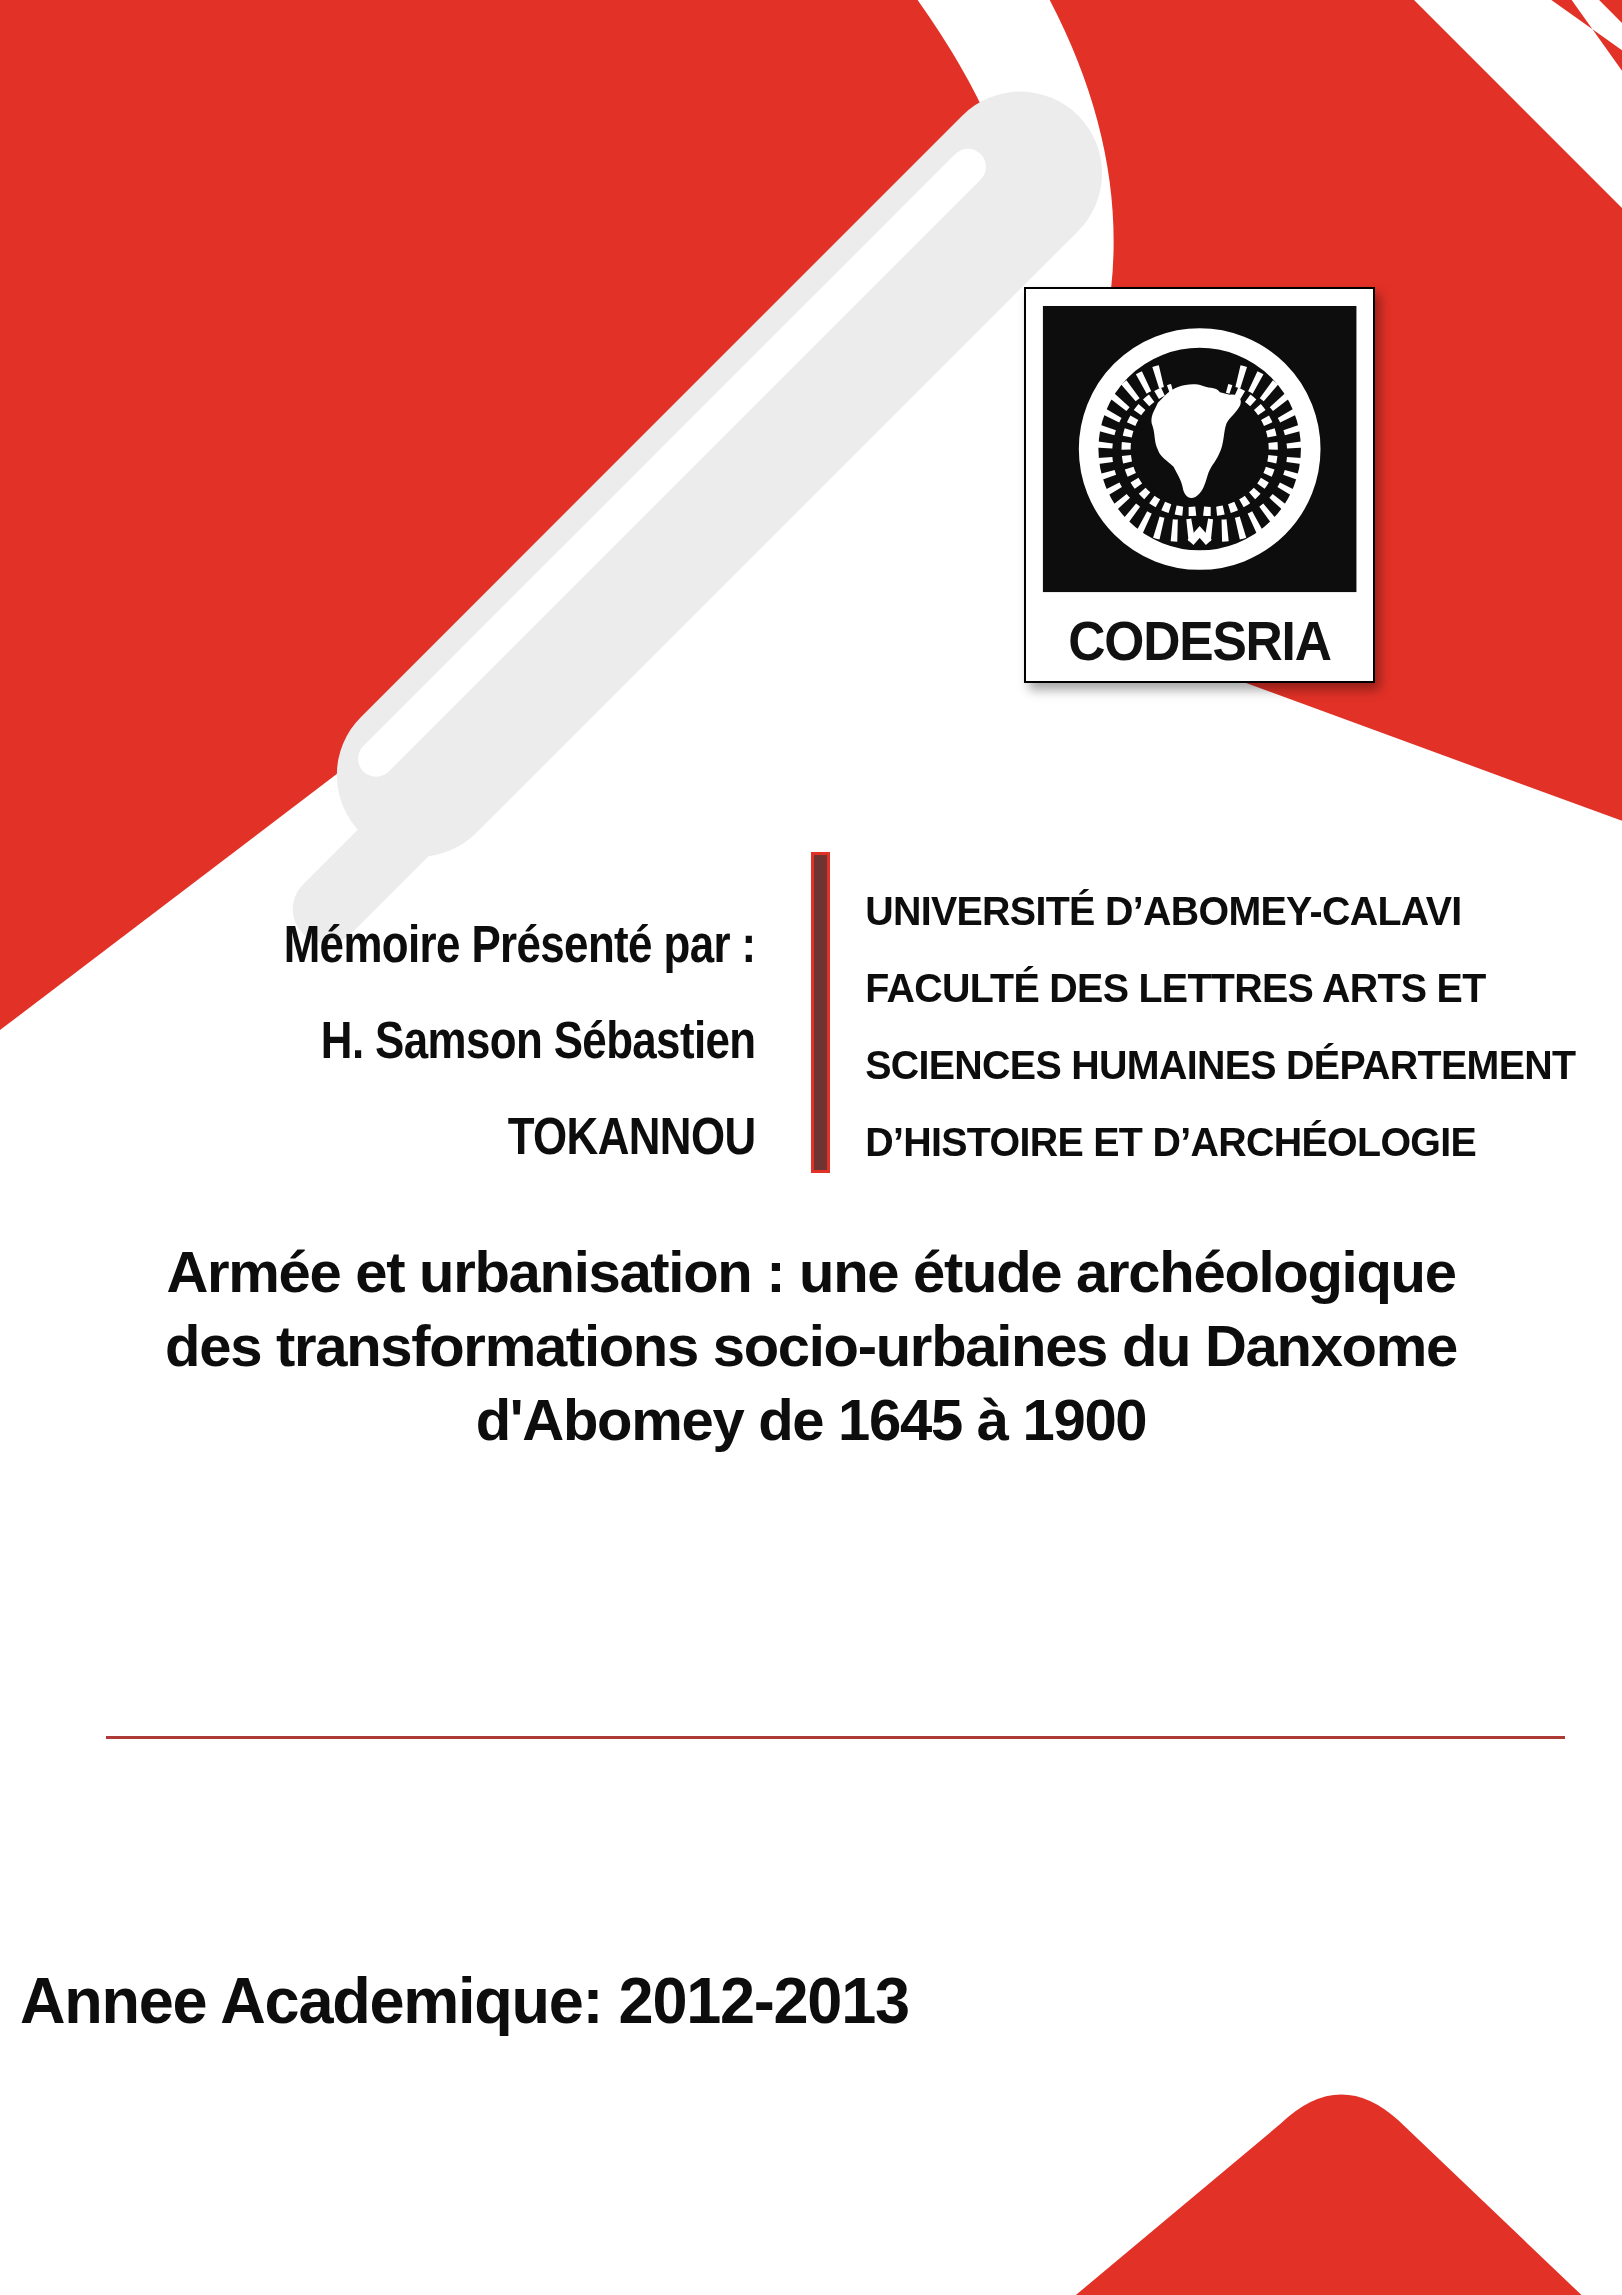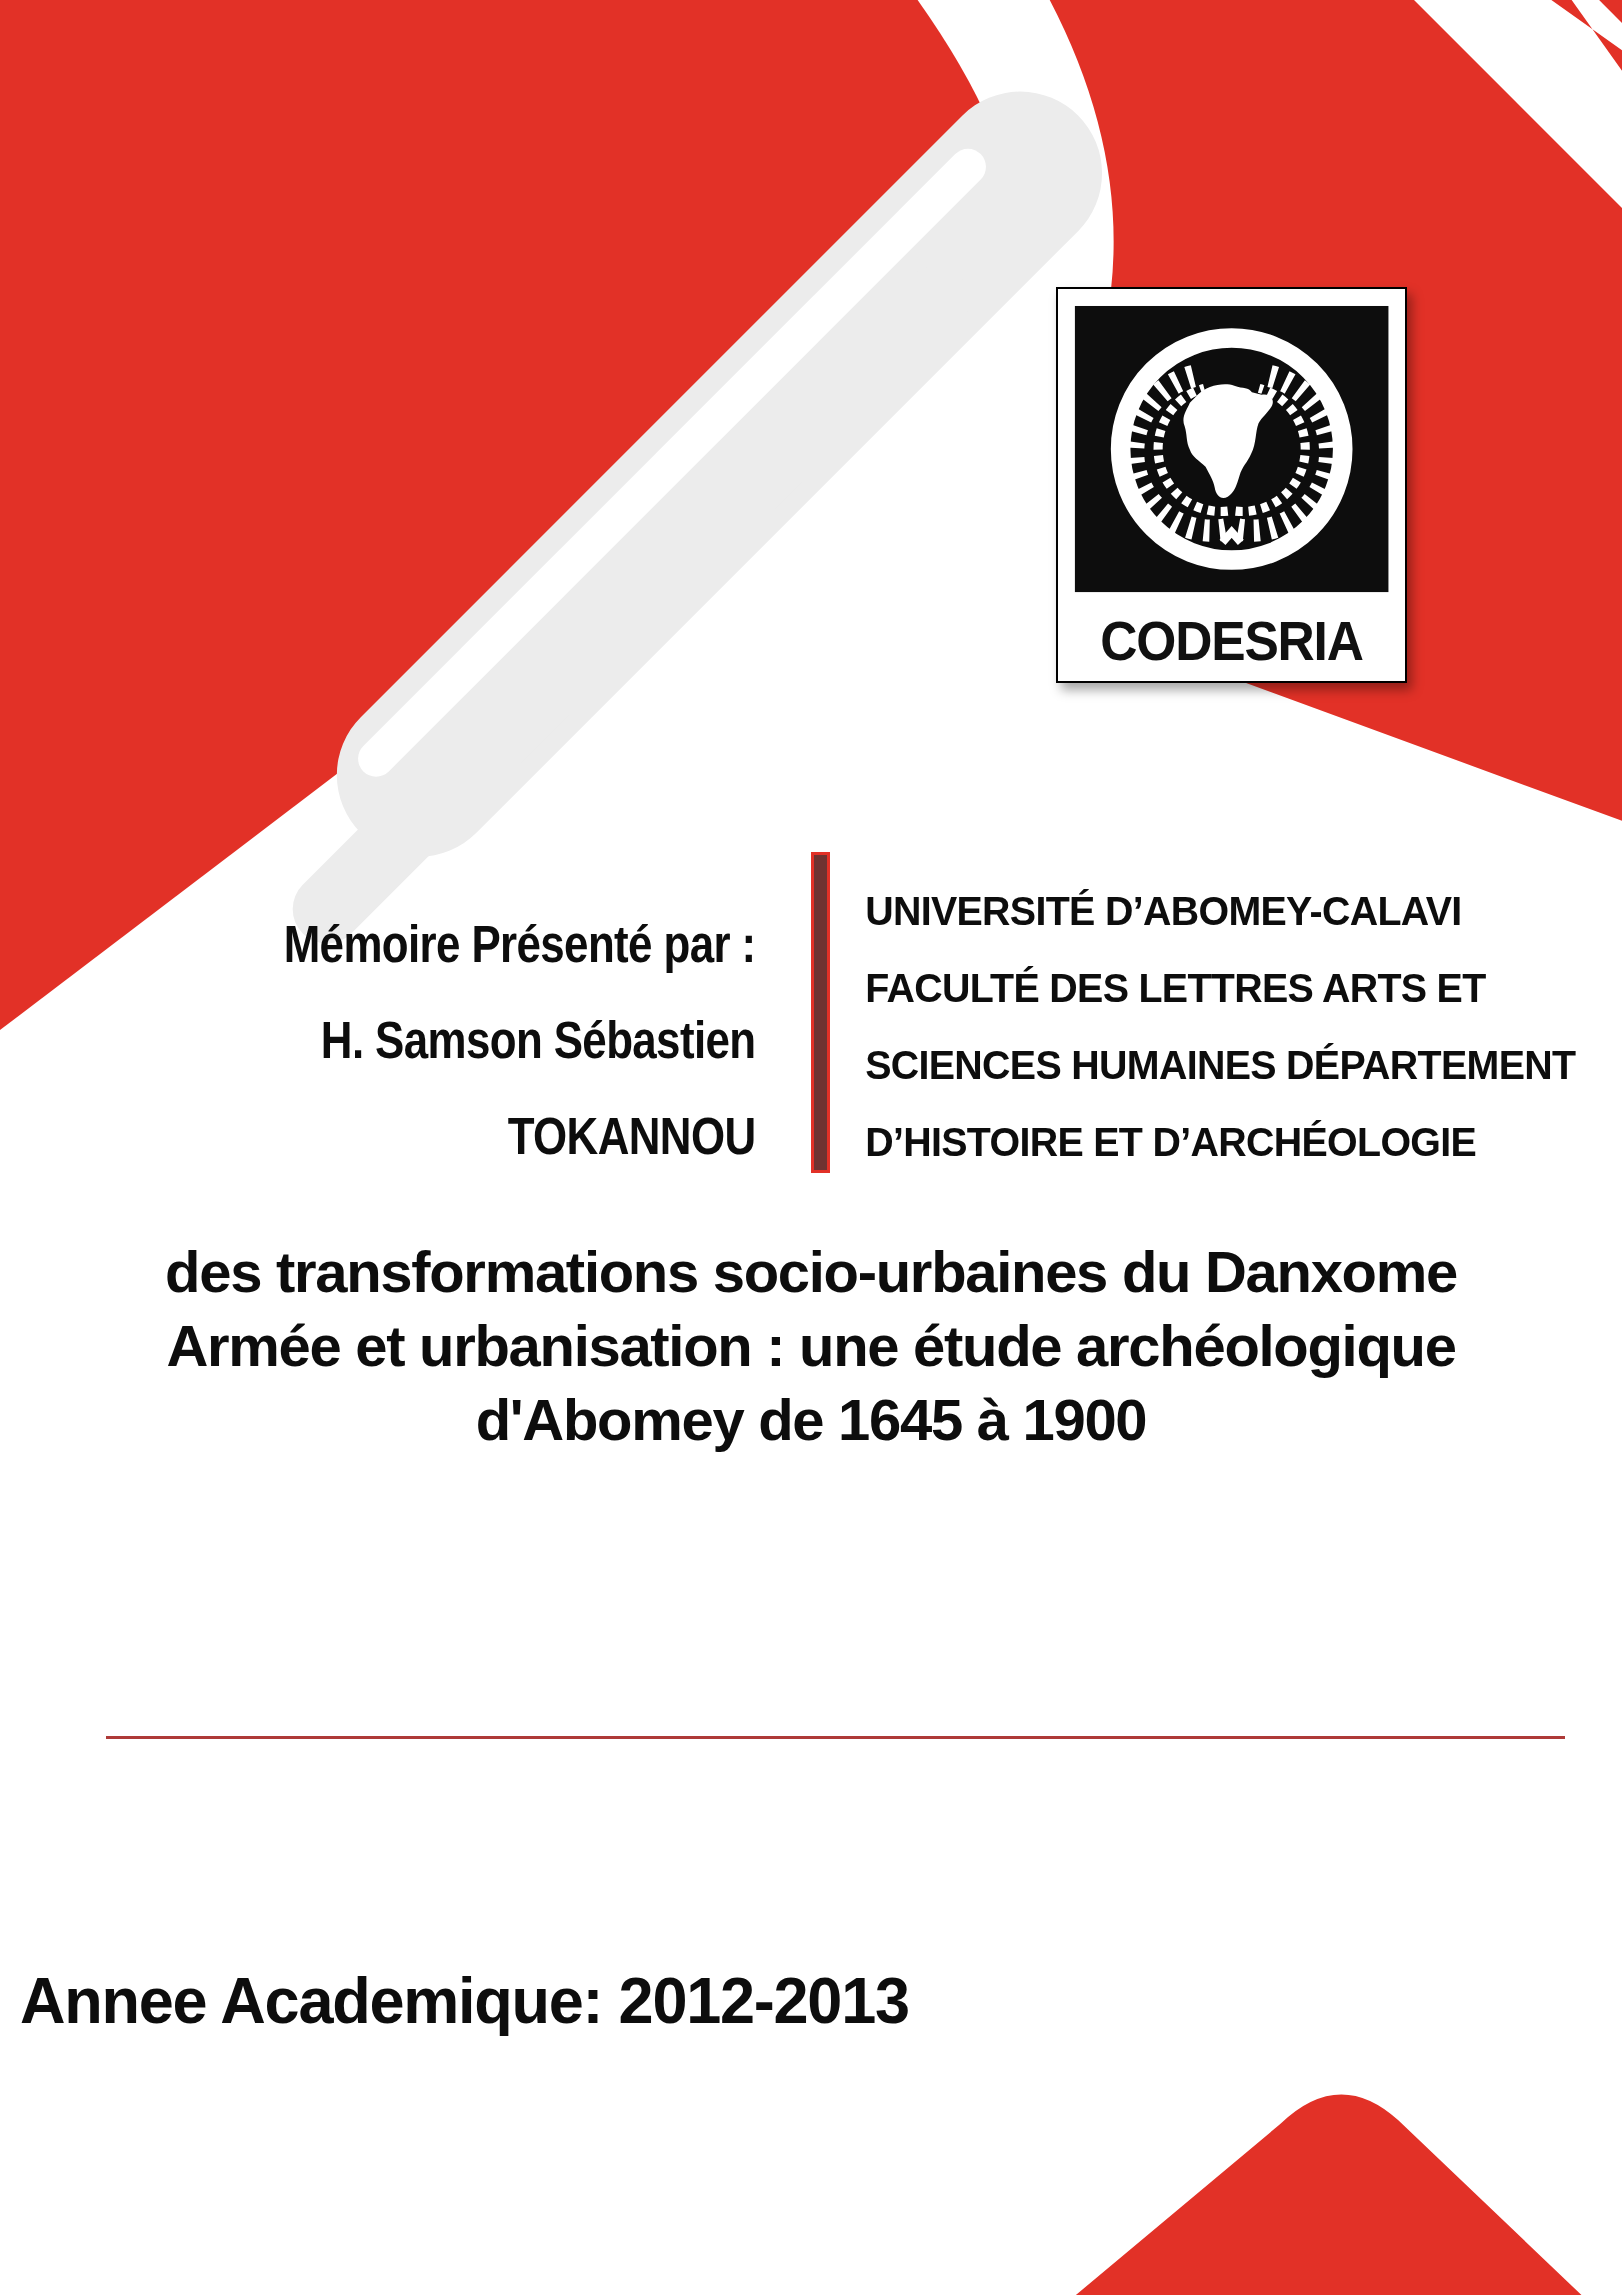--- a/index.html
+++ b/index.html
@@ -10,21 +10,21 @@
     overflow:hidden;
     font-family:"Liberation Sans", sans-serif;
     color:var(--ink,#0d0d0d);
   }
   svg.deco{position:absolute;left:0;top:0;width:1622px;height:2295px;z-index:0;}
   .f-red{fill:var(--red);}
   .s-gray{stroke:var(--gray);fill:none;}
   .s-white{stroke:#ffffff;fill:none;}
 
   .logo-box{
-    position:absolute;left:1056px;top:287px;width:351px;height:396px;
+    position:absolute;left:1024px;top:287px;width:351px;height:396px;
     box-sizing:border-box;background:#fff;border:2.6px solid #000;
     box-shadow:5.2px 6.5px 10.5px rgba(0,0,0,.35);
     z-index:2;
   }
   .emblem{display:block;margin:0 auto;}
   .logo-text{
     position:absolute;left:0;bottom:7.9px;width:100%;text-align:center;
     font-weight:bold;font-size:56px;letter-spacing:-1.3px;color:#111;
     transform:scaleX(.92);
   }
@@ -119,22 +119,22 @@
   <div class="vbar"></div>
 
   <div class="institution">
     <div class="l">UNIVERSITÉ D’ABOMEY-CALAVI</div>
     <div class="l">FACULTÉ DES LETTRES ARTS ET</div>
     <div class="l">SCIENCES HUMAINES DÉPARTEMENT</div>
     <div class="l">D’HISTOIRE ET D’ARCHÉOLOGIE</div>
   </div>
 
   <div class="title">
+    <div>Armée et urbanisation : une étude archéologique</div>
     <div>des transformations socio-urbaines du Danxome</div>
-    <div>Armée et urbanisation : une étude archéologique</div>
     <div>d'Abomey de 1645 à 1900</div>
   </div>
 
   <div class="rule"></div>
 
   <div class="year">Annee Academique: 2012-2013</div>
 
 </div>
 
 

